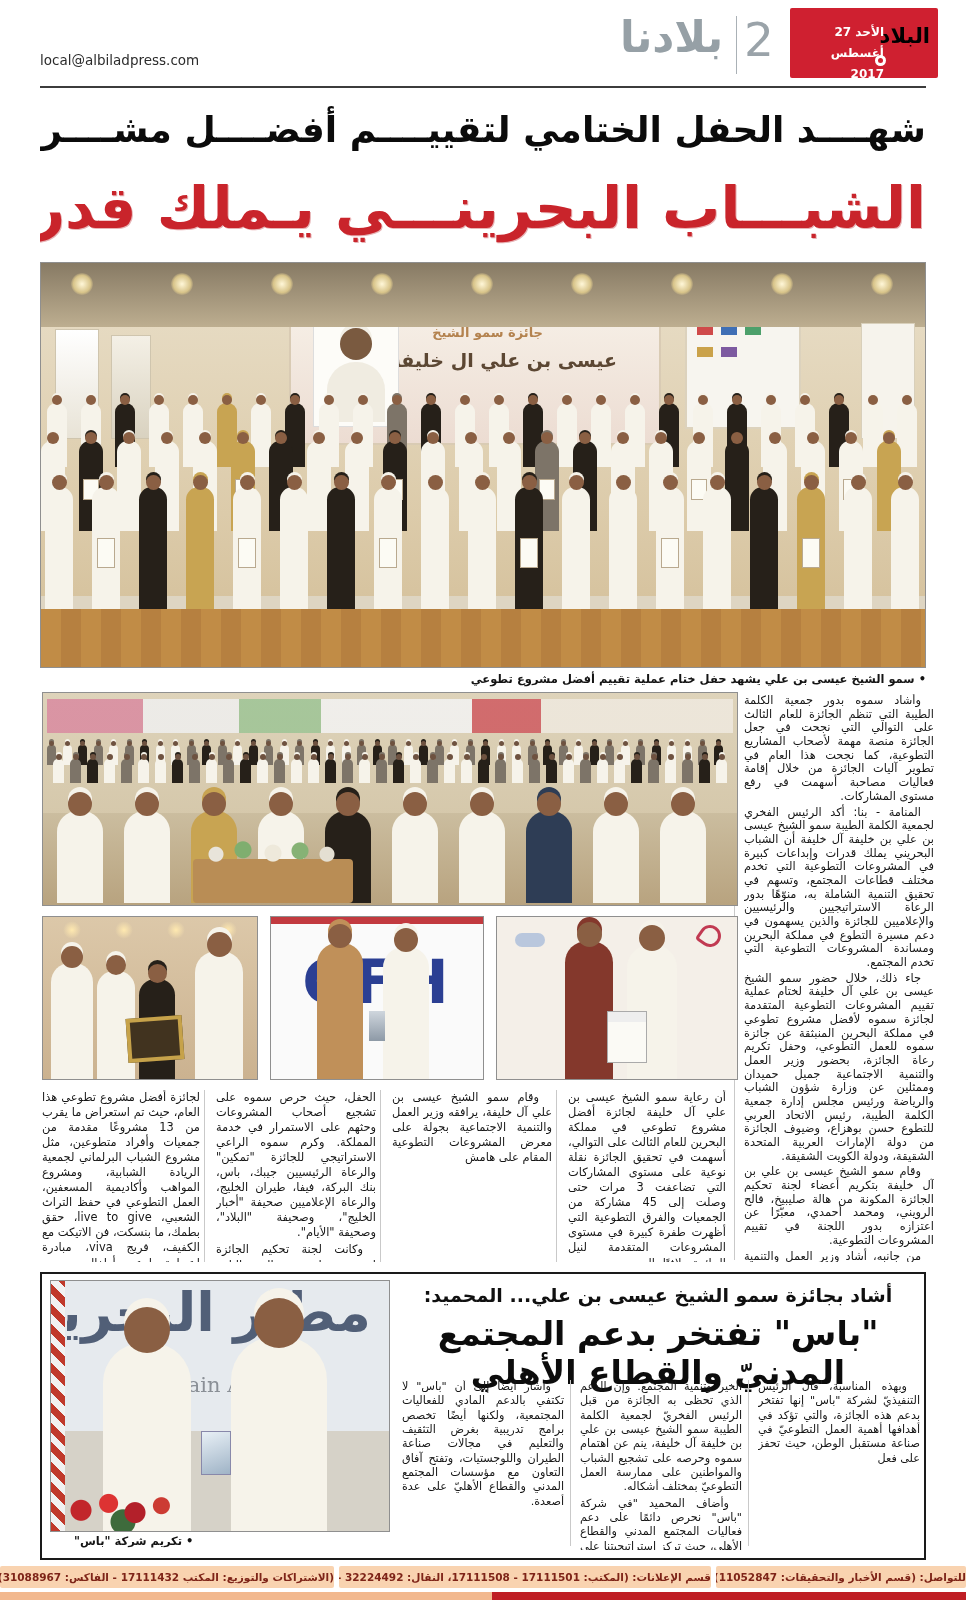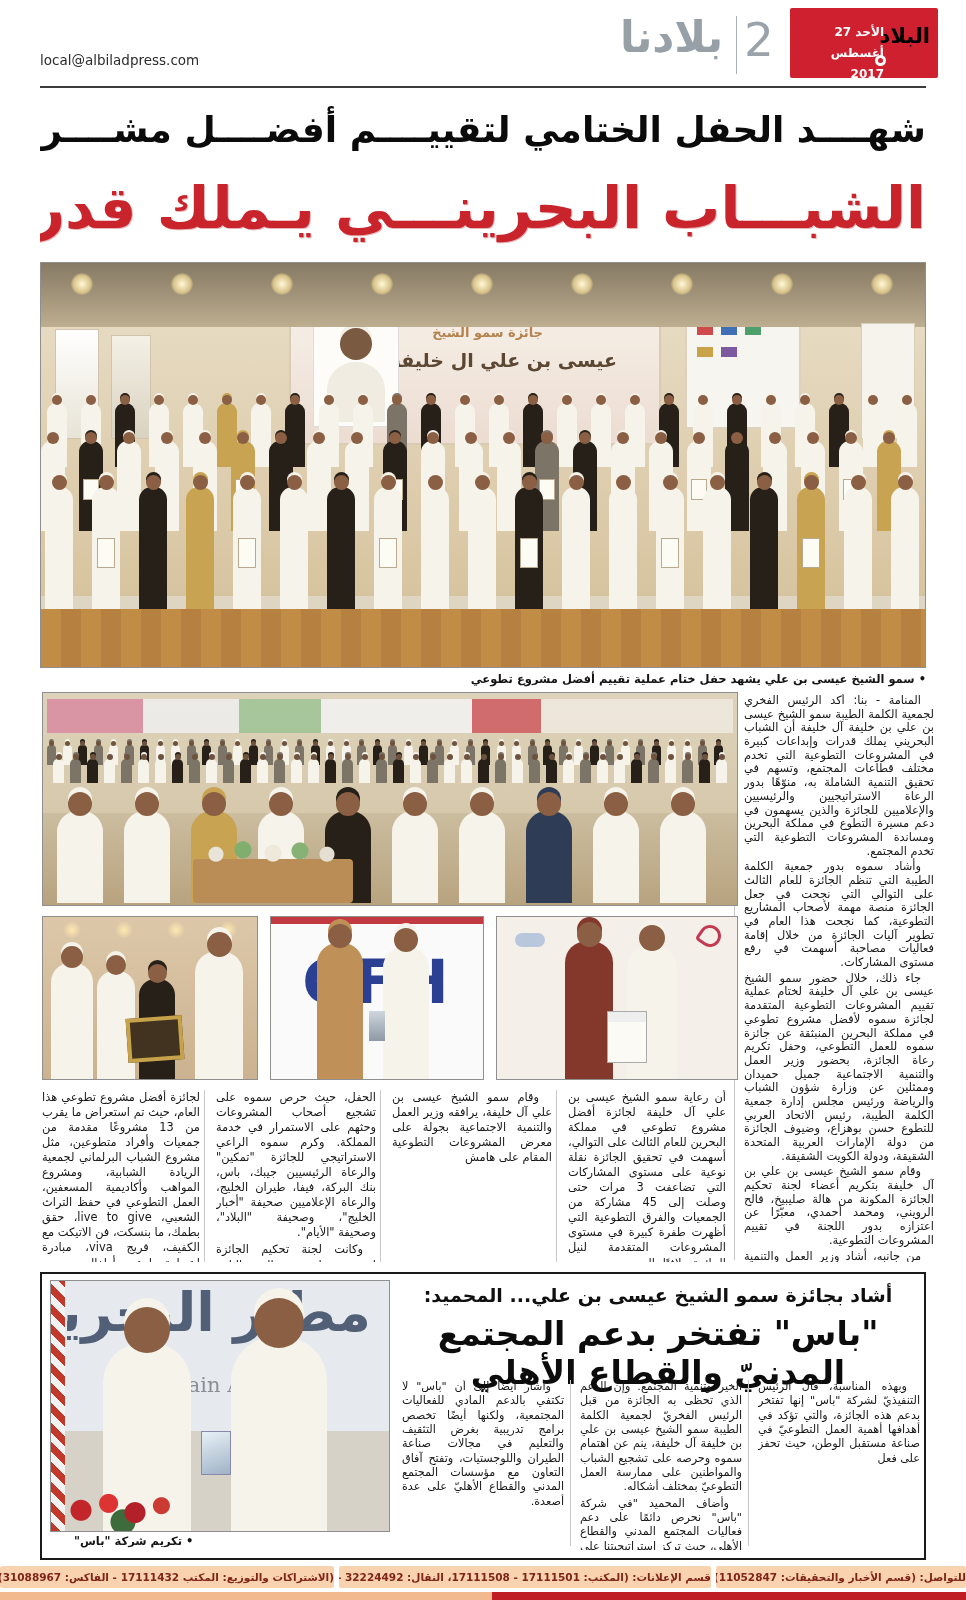--- a/index.html
+++ b/index.html
@@ -358,22 +358,22 @@
       <div style="position: absolute; left: 803px; top: 224px; width: 28px; height: 122px; background: rgb(246, 243, 234); border-radius: 12.6px 12.6px 0px 0px;">
         <div style="position: absolute; left: 50%; top: -11.7px; margin-left: -7.5px; width: 15px; height: 15px; border-radius: 50%; background: rgb(138, 95, 67); box-shadow: rgb(246, 243, 234) 0px -3px 0px 0px;"></div>
       </div>
       <div style="position: absolute; left: 850px; top: 224px; width: 28px; height: 122px; background: rgb(246, 243, 234); border-radius: 12.6px 12.6px 0px 0px;">
         <div style="position: absolute; left: 50%; top: -11.7px; margin-left: -7.5px; width: 15px; height: 15px; border-radius: 50%; background: rgb(138, 95, 67); box-shadow: rgb(246, 243, 234) 0px -3px 0px 0px;"></div>
       </div>
     </div>
   <div class="cap main-cap">•  سمو الشيخ عيسى بن علي يشهد حفل ختام عملية تقييم أفضل مشروع تطوعي</div>
 
   <div class="col c1">
+    <p>وأشاد سموه بدور جمعية الكلمة الطيبة التي تنظم الجائزة للعام الثالث على التوالي التي نجحت في جعل الجائزة منصة مهمة لأصحاب المشاريع التطوعية، كما نجحت هذا العام في تطوير آليات الجائزة من خلال إقامة فعاليات مصاحبة أسهمت في رفع مستوى المشاركات.</p>
     <p>المنامة - بنا: أكد الرئيس الفخري لجمعية الكلمة الطيبة سمو الشيخ عيسى بن علي بن خليفة آل خليفة أن الشباب البحريني يملك قدرات وإبداعات كبيرة في المشروعات التطوعية التي تخدم مختلف قطاعات المجتمع، وتسهم في تحقيق التنمية الشاملة به، منوّهًا بدور الرعاة الاستراتيجيين والرئيسيين والإعلاميين للجائزة والذين يسهمون في دعم مسيرة التطوع في مملكة البحرين ومساندة المشروعات التطوعية التي تخدم المجتمع.</p>
-    <p>وأشاد سموه بدور جمعية الكلمة الطيبة التي تنظم الجائزة للعام الثالث على التوالي التي نجحت في جعل الجائزة منصة مهمة لأصحاب المشاريع التطوعية، كما نجحت هذا العام في تطوير آليات الجائزة من خلال إقامة فعاليات مصاحبة أسهمت في رفع مستوى المشاركات.</p>
     <p>جاء ذلك، خلال حضور سمو الشيخ عيسى بن علي آل خليفة لختام عملية تقييم المشروعات التطوعية المتقدمة لجائزة سموه لأفضل مشروع تطوعي في مملكة البحرين المنبثقة عن جائزة سموه للعمل التطوعي، وحفل تكريم رعاة الجائزة، بحضور وزير العمل والتنمية الاجتماعية جميل حميدان وممثلين عن وزارة شؤون الشباب والرياضة ورئيس مجلس إدارة جمعية الكلمة الطيبة، رئيس الاتحاد العربي للتطوع حسن بوهزاع، وضيوف الجائزة من دولة الإمارات العربية المتحدة الشقيقة، ودولة الكويت الشقيقة.</p>
     <p>وقام سمو الشيخ عيسى بن علي بن آل خليفة بتكريم أعضاء لجنة تحكيم الجائزة المكونة من هالة صليبيخ، فالح الرويني، ومحمد أحمدي، معبّرًا عن اعتزازه بدور اللجنة في تقييم المشروعات التطوعية.</p>
     <p>من جانبه، أشاد وزير العمل والتنمية الاجتماعية بدور جائزة سمو الشيخ عيسى بن علي آل خليفة لأفضل مشروع تطوعي في مملكة البحرين، ورعاية سموه للعمل التطوعي، معتبرًا أن الجائزة تتيح المجال للكشف عن المشروعات التطوعية التي تذخر بها مملكة البحرين.</p>
 
   </div>
   <div class="vsep vs-main"></div>
 
   <div class="photo photo2">
       <div style="position: absolute; left: 4px; top: 6px; right: 4px; height: 34px; background: linear-gradient(90deg, rgb(217, 138, 160) 0px, rgb(217, 138, 160) 14%, rgb(239, 239, 239) 14%, rgb(239, 239, 239) 28%, rgb(157, 196, 149) 28%, rgb(157, 196, 149) 40%, rgb(243, 243, 243) 40%, rgb(243, 243, 243) 62%, rgb(207, 90, 96) 62%, rgb(207, 90, 96) 72%, rgb(239, 233, 223) 72%, rgb(239, 233, 223) 100%); opacity: 0.85;"></div>
       <div style="position: absolute; left: 4px; top: 52px; width: 9px; height: 20px; background: rgb(125, 116, 104); border-radius: 4.05px 4.05px 0px 0px;">

